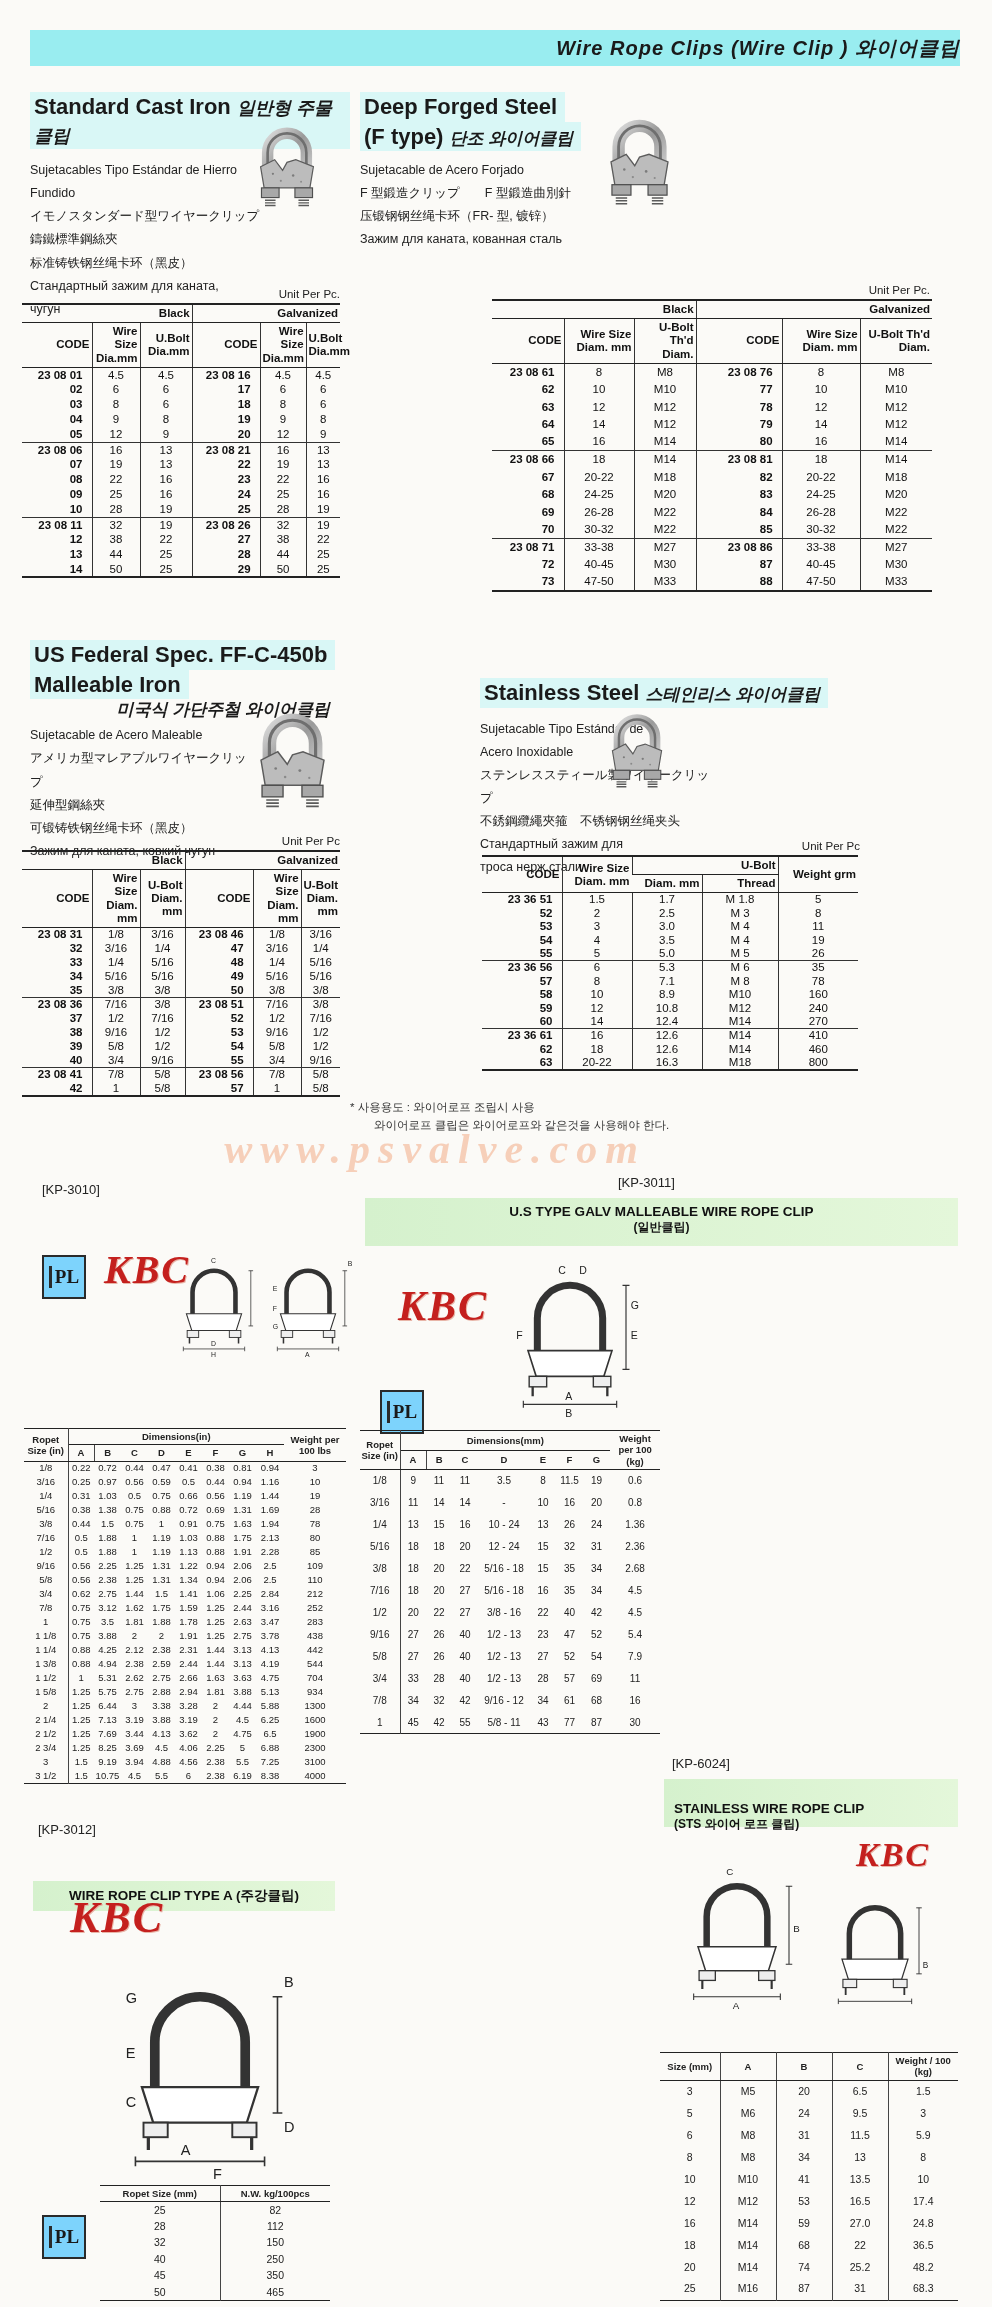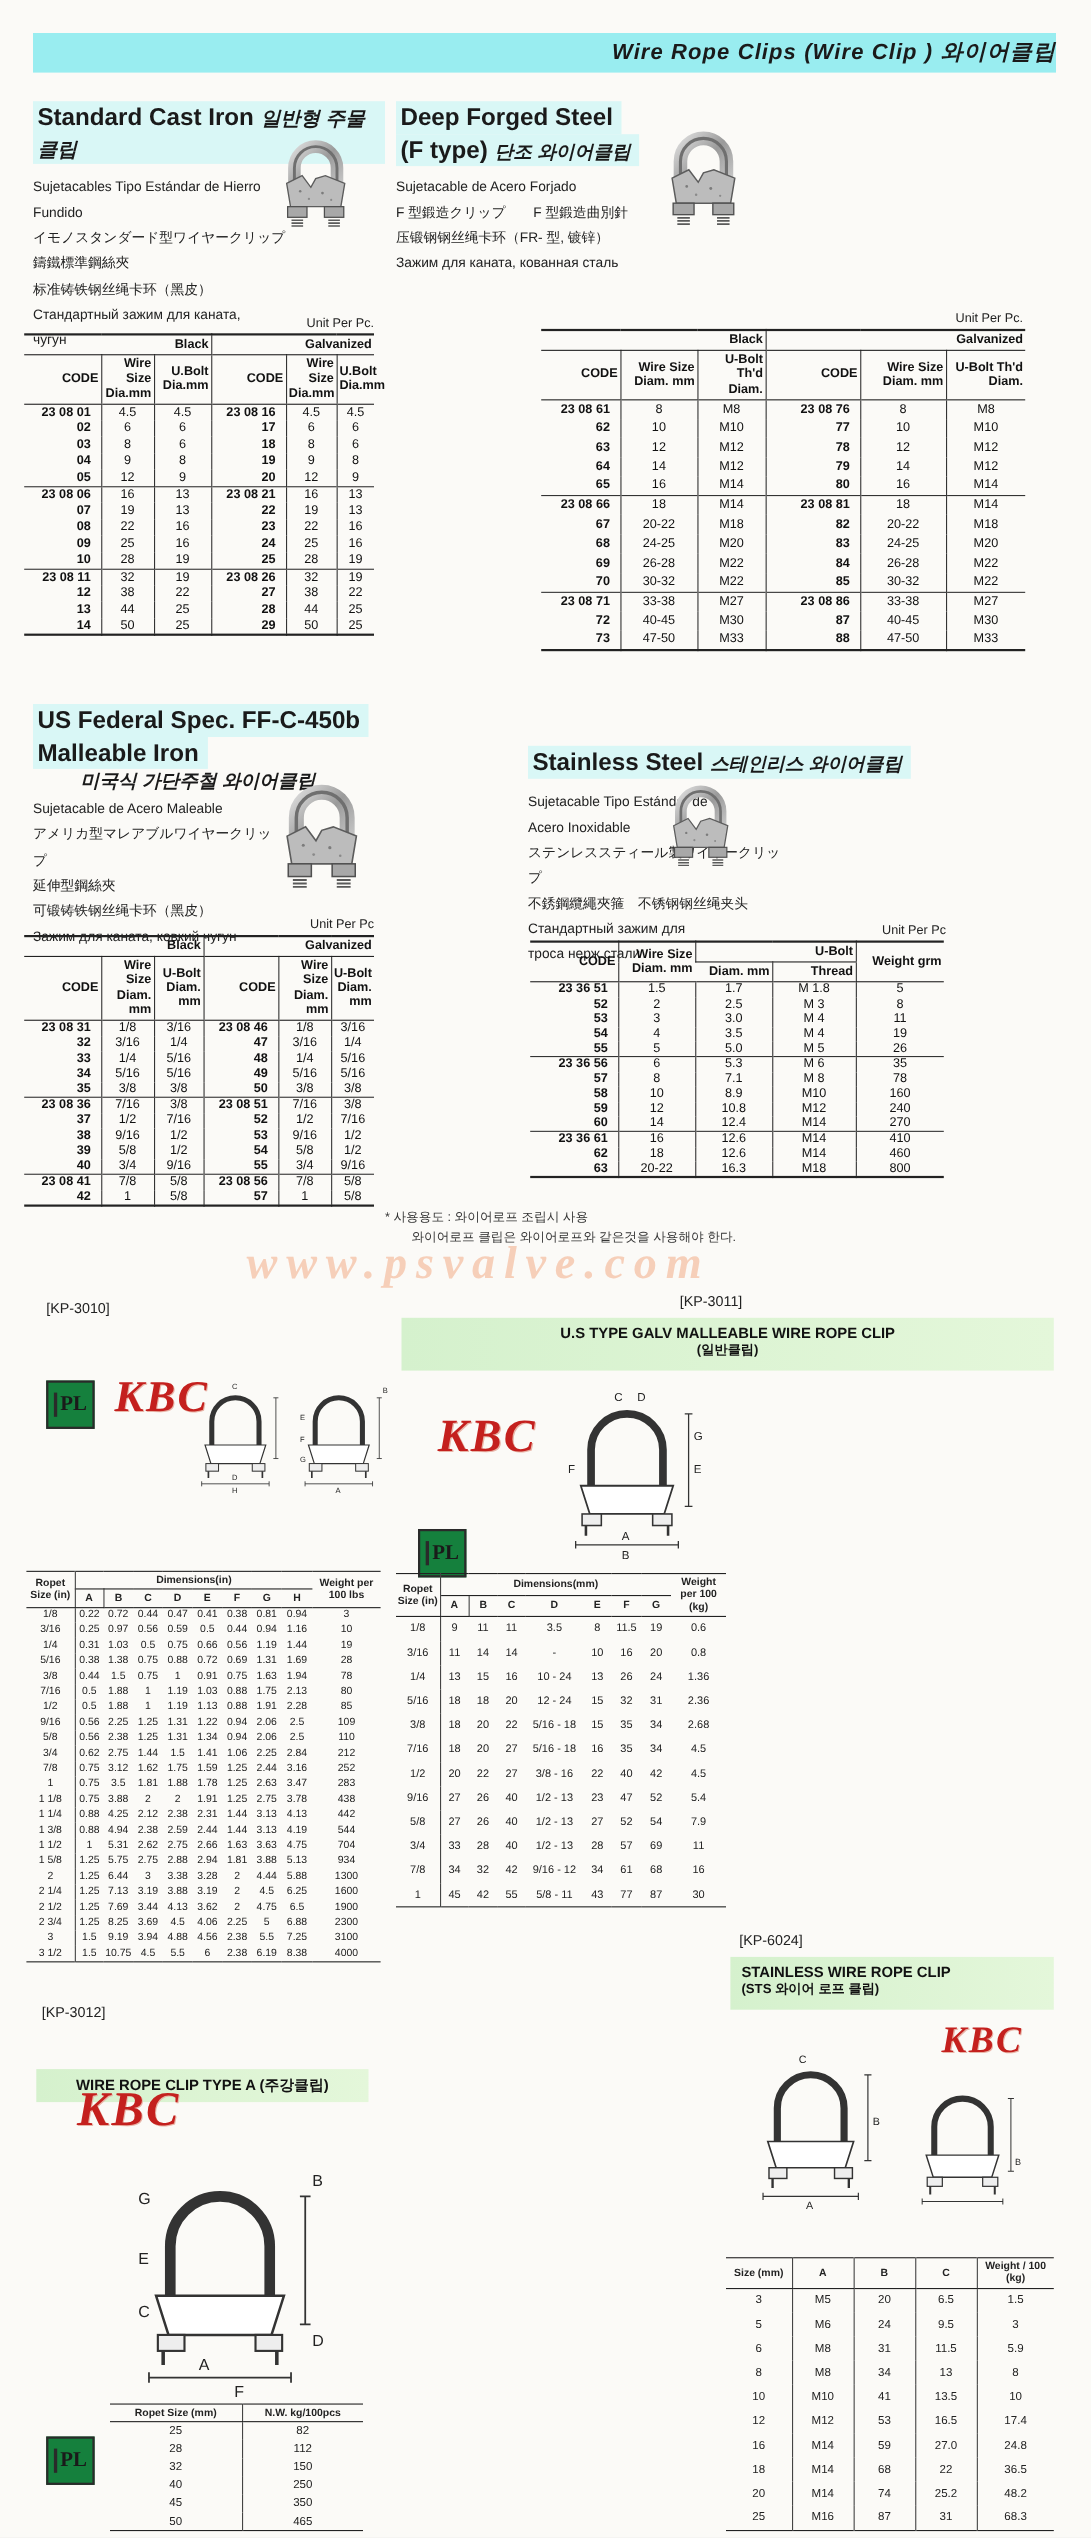--- a/index.html
+++ b/index.html
@@ -39,21 +39,21 @@
   .dim th.dimsh { border-bottom:1px solid #222; }
   .dim td { text-align:center; padding:0 1px; line-height:1.1; }
   .t5 td { height:14px; }  .t6 td { height:22px; font-size:10px; }
   .t7 td { height:22px; font-size:10.5px; }  .t8 td { height:16.5px; font-size:10.5px; }
   .vlines th + th, .vlines td + td { border-left:1px solid #444; }
   .vfirst td:first-child, .vfirst th:first-child { border-right:1px solid #444; }
 
   
   .kbc { color:#c4201e; font-family:"Liberation Serif", serif; font-weight:bold; font-style:italic;
          letter-spacing:2px; text-shadow:1px 1px 0 #e8b5a8; }
-  .pl-box { width:44px; height:44px; border:2.5px solid #2a2a2a; background:#15803d; display:flex;
+  .pl-box { width:44px; height:44px; border:2.5px solid #2a2a2a; background:#7dd3fc; display:flex;
             align-items:center; justify-content:center; font-weight:bold; font-size:19px;
             font-family:"Liberation Serif", serif; }
   .pl-box span { border-left:3px solid #2a2a2a; padding-left:3px; }
 
   
   .gbanner { background:linear-gradient(90deg,#d5f1cd,#e4f7da); font-weight:bold; text-align:center;
              color:#111; }
   .kp-code { font-size:13px; color:#222; }
 
   .note { font-size:11.5px; color:#333; line-height:1.6; }
@@ -411,21 +411,21 @@
           <td>47-50</td>
           <td>M33</td>
         </tr>
       </tbody>
   </table>
 
   <div class="abs" style="left:30px; top:640px; width:330px;">
     <div class="sec-title">
       <span class="hl"><span>US Federal Spec. FF-C-450b</span></span><br>
       <span class="hl"><span>Malleable Iron</span></span>
-      <div class="ko" style="font-size:17px; text-align:center; width:300px;">미국식 가단주철 와이어클립</div>
+      <div class="ko" style="font-size:17px; text-align:right; width:300px;">미국식 가단주철 와이어클립</div>
     </div>
     <div class="desc" style="margin-top:4px; width:220px;">
       <div>Sujetacable de Acero Maleable</div>
       <div>アメリカ型マレアブルワイヤークリップ</div>
       <div>延伸型鋼絲夾</div>
       <div>可锻铸铁钢丝绳卡环（黑皮）</div>
       <div>Зажим для каната, ковкий чугун</div>
     </div>
   </div>
   <div class="abs photo-wrap" style="left:240px; top:688px; width:105px; height:140px;">
@@ -1209,21 +1209,21 @@
           <td>5/8 - 11</td>
           <td>43</td>
           <td>77</td>
           <td>87</td>
           <td>30</td>
         </tr>
       </tbody>
   </table>
 
   <div class="abs kp-code" style="left:672px; top:1756px;">[KP-6024]</div>
-  <div class="abs gbanner" style="left:664px; top:1779px; width:294px; height:48px; font-size:13.5px; padding-top:6px; text-align:left; padding-left:10px;">
+  <div class="abs gbanner" style="left:664px; top:1779px; width:294px; height:48px; font-size:13.5px; padding-top:22px; text-align:left; padding-left:10px;">
     <div>STAINLESS WIRE ROPE CLIP</div>
     <div style="font-size:12px;">(STS 와이어 로프 클립)</div>
   </div>
   <div class="abs kbc" style="left:856px; top:1836px; font-size:34px;">KBC</div>
   <div class="abs diag-wrap" style="left:672px; top:1856px; width:130px; height:160px;">
     <svg viewBox="0 0 120 140">
       <use href="#diagbase"></use>
       <text class="diag-letter" x="50" y="14">C</text>
       <text class="diag-letter" x="112" y="66">B</text>
       <text class="diag-letter" x="56" y="137">A</text>

